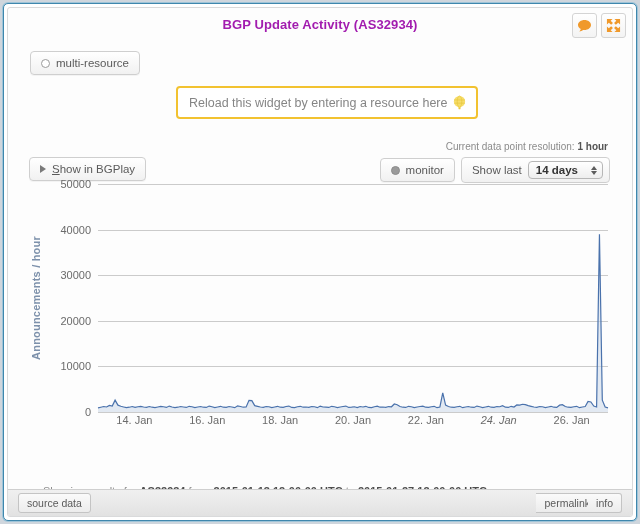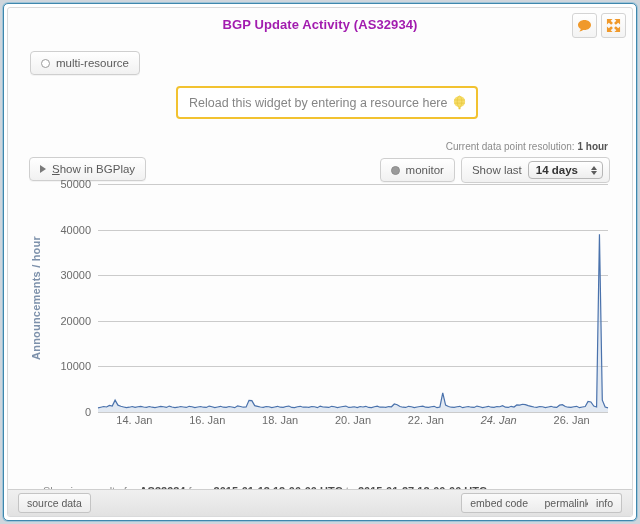--- a/index.html
+++ b/index.html
@@ -268,19 +268,18 @@
       <b>AS32934</b>
       <span>from</span>
       <b>2015-01-13 12:00:00 UTC</b>
       <span>to</span>
       <b>2015-01-27 12:00:00 UTC</b>
     </div>
     <div id="note-div"></div>
 
     <div id="bottombar">
       <div class="barbtn" id="source-data">source data</div>
-      <div class="barbtn" id="embed-code">embed code</div>
       <div class="barbtn" id="permalink">permalink</div>
       <div class="barbtn" id="info">info</div>
     </div>
 
   </div>
 </div>
 
 </body></html>

